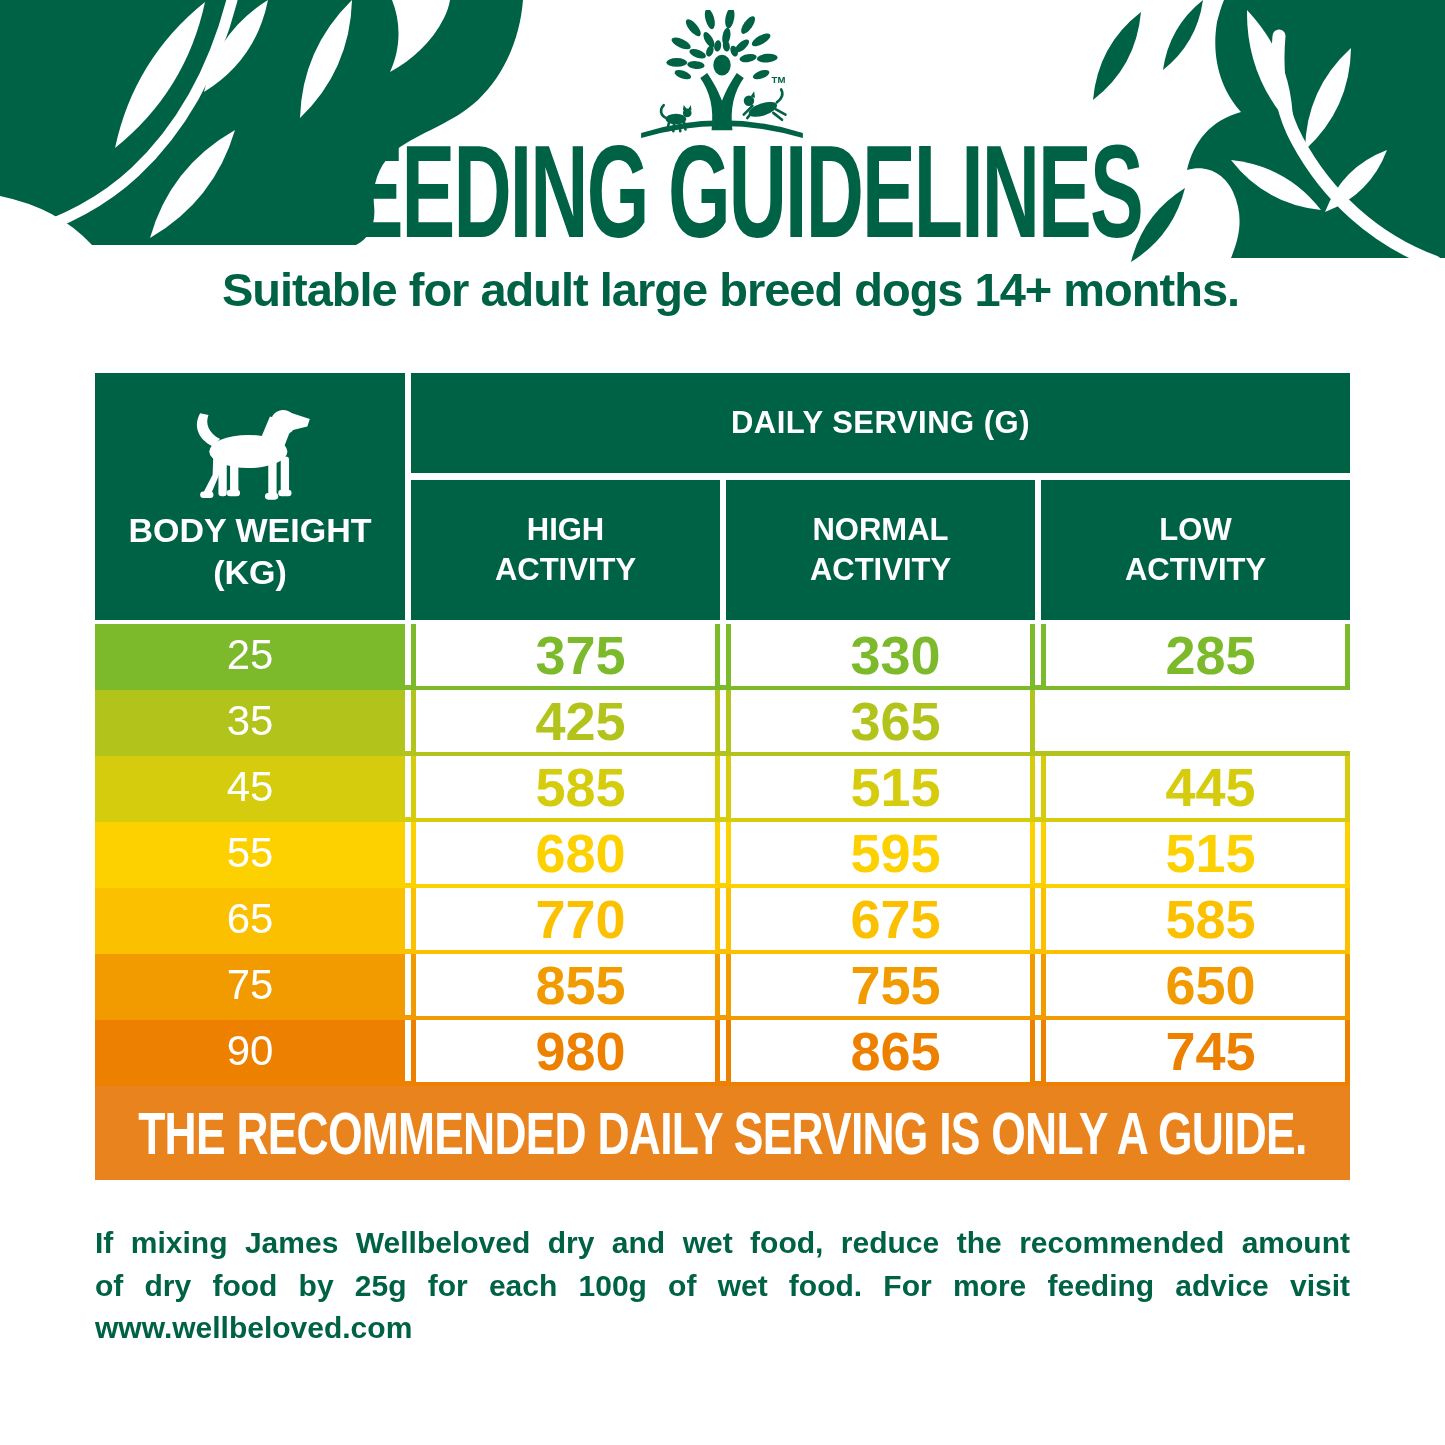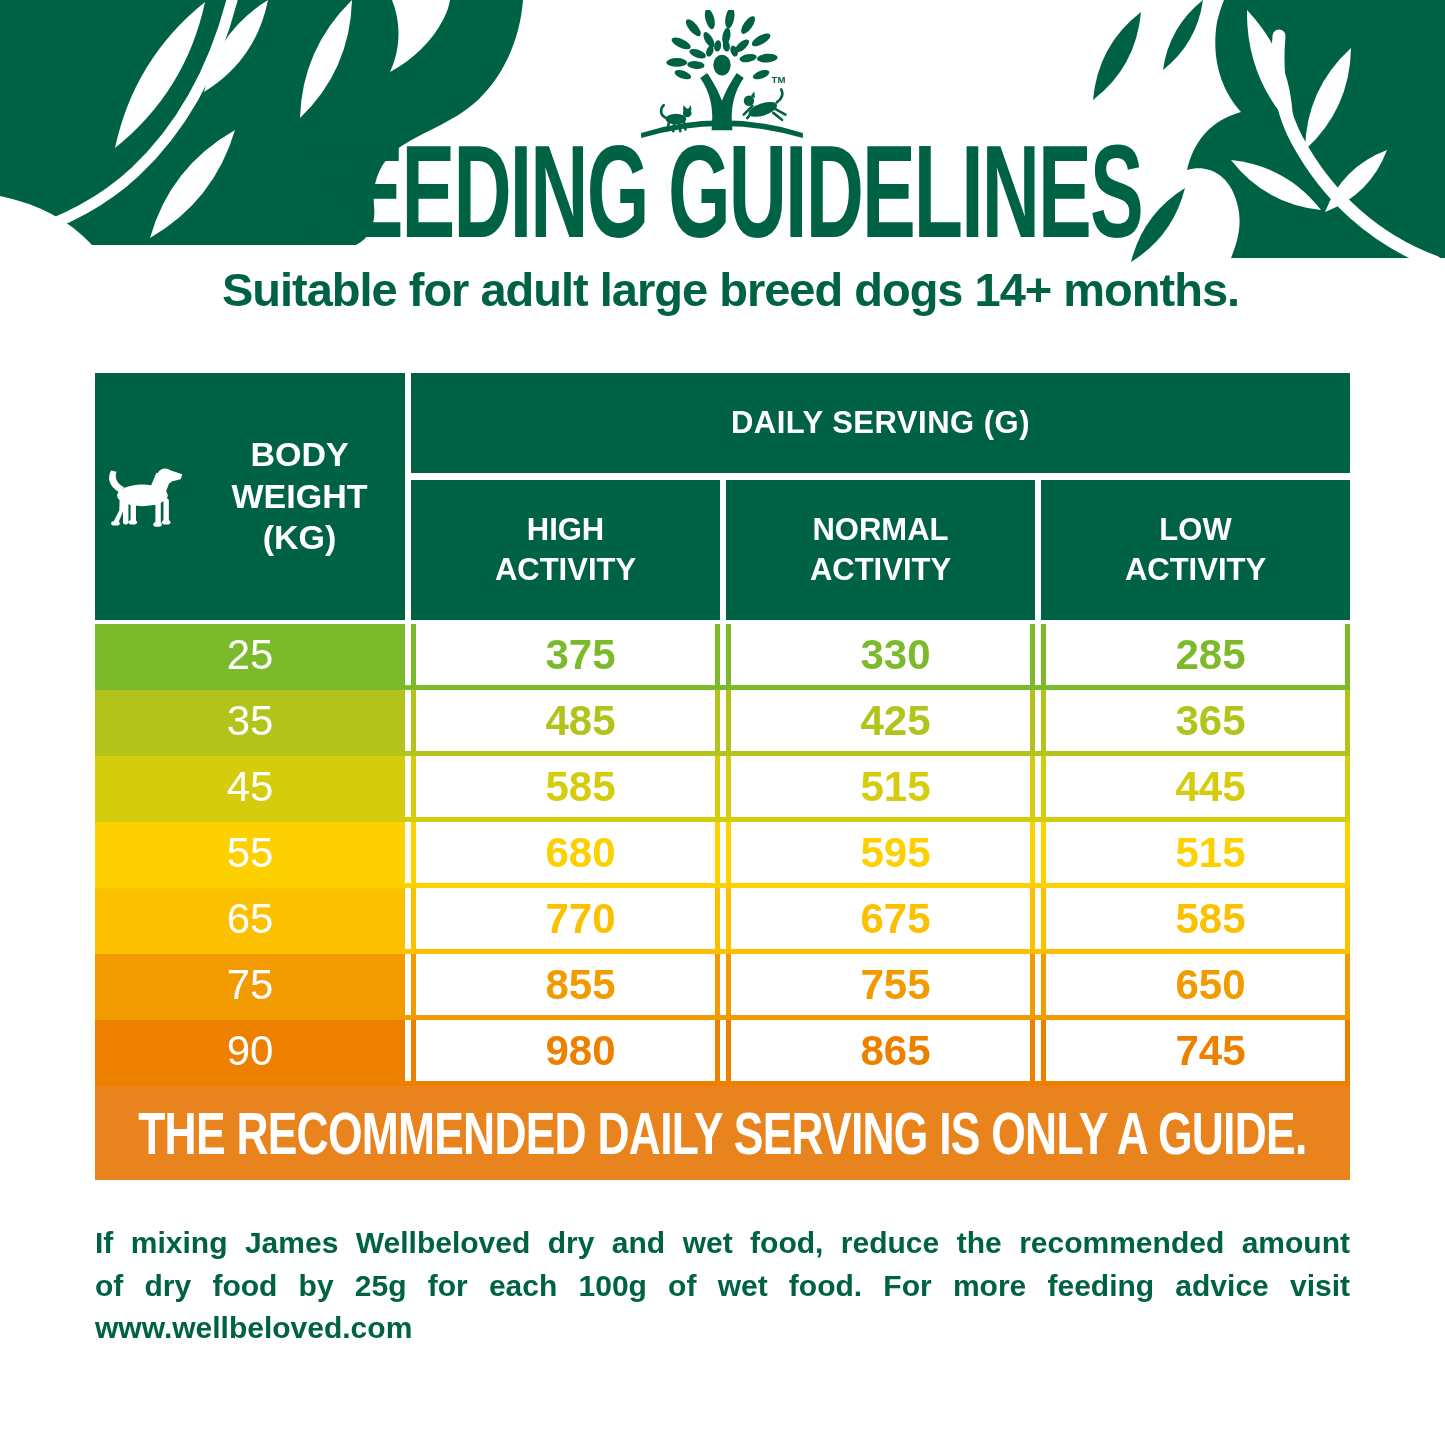--- a/index.html
+++ b/index.html
@@ -29,21 +29,21 @@
   }
 
   .sheet { position:absolute; left:95px; top:373px; width:1255px; }
 
   .thead {
     display:grid; grid-template-columns:310px 1fr 1fr 1fr;
     column-gap:6px; row-gap:7px; margin-bottom:4px;
   }
   .corner-cell {
     grid-row:1 / 3; grid-column:1; background:var(--brand-green);
-    display:flex; flex-direction:row; align-items:center; justify-content:center;
+    display:flex; flex-direction:column; align-items:center; justify-content:center;
     color:#fff; gap:2px;
   }
   .corner-label { font-size:34px; font-weight:bold; text-align:center; max-width:264px; line-height:1.22; }
   .serving-cell {
     grid-column:2 / 5; background:var(--brand-green); color:#fff; height:100px;
     display:flex; align-items:center; justify-content:center;
     font-size:31px; font-weight:bold; letter-spacing:0.5px;
   }
   .activity-cell {
     background:var(--brand-green); color:#fff; height:140px;
@@ -57,21 +57,21 @@
     height:66px; box-sizing:border-box;
     border-bottom:5px solid var(--row-color);
   }
   .weight-cell {
     background:var(--row-color); color:#fff; font-size:42px; font-weight:normal;
     display:flex; align-items:center; justify-content:center;
   }
   .value-cell {
     background:#fff; color:var(--row-color);
     border-left:5px solid var(--row-color); border-right:5px solid var(--row-color);
-    font-size:42px; font-weight:bold;
+    font-size:54px; font-weight:bold;
     display:flex; align-items:center; justify-content:center;padding-left:30px;
   }
 
   .banner {
     background:var(--banner-orange); height:94px; width:100%;
     display:flex; align-items:center; justify-content:center; color:#fff;
   }
   .banner-inner {
     font-size:60px; font-weight:bold; letter-spacing:-1px; white-space:nowrap;
     transform:scaleX(0.74); transform-origin:center;
@@ -210,21 +210,20 @@
     <div class="tbody">
   <div class="trow" style="--row-color: #7cba2c;">
     <div class="weight-cell">25</div>
     <div class="value-cell">375</div>
     <div class="value-cell">330</div>
     <div class="value-cell">285</div>
   </div>
 
   <div class="trow" style="--row-color: #b2c41c;">
     <div class="weight-cell">35</div>
-    <div class="value-cell">485</div>
     <div class="value-cell">425</div>
     <div class="value-cell">365</div>
   </div>
 
   <div class="trow" style="--row-color: #d6cc0e;">
     <div class="weight-cell">45</div>
     <div class="value-cell">585</div>
     <div class="value-cell">515</div>
     <div class="value-cell">445</div>
   </div>

